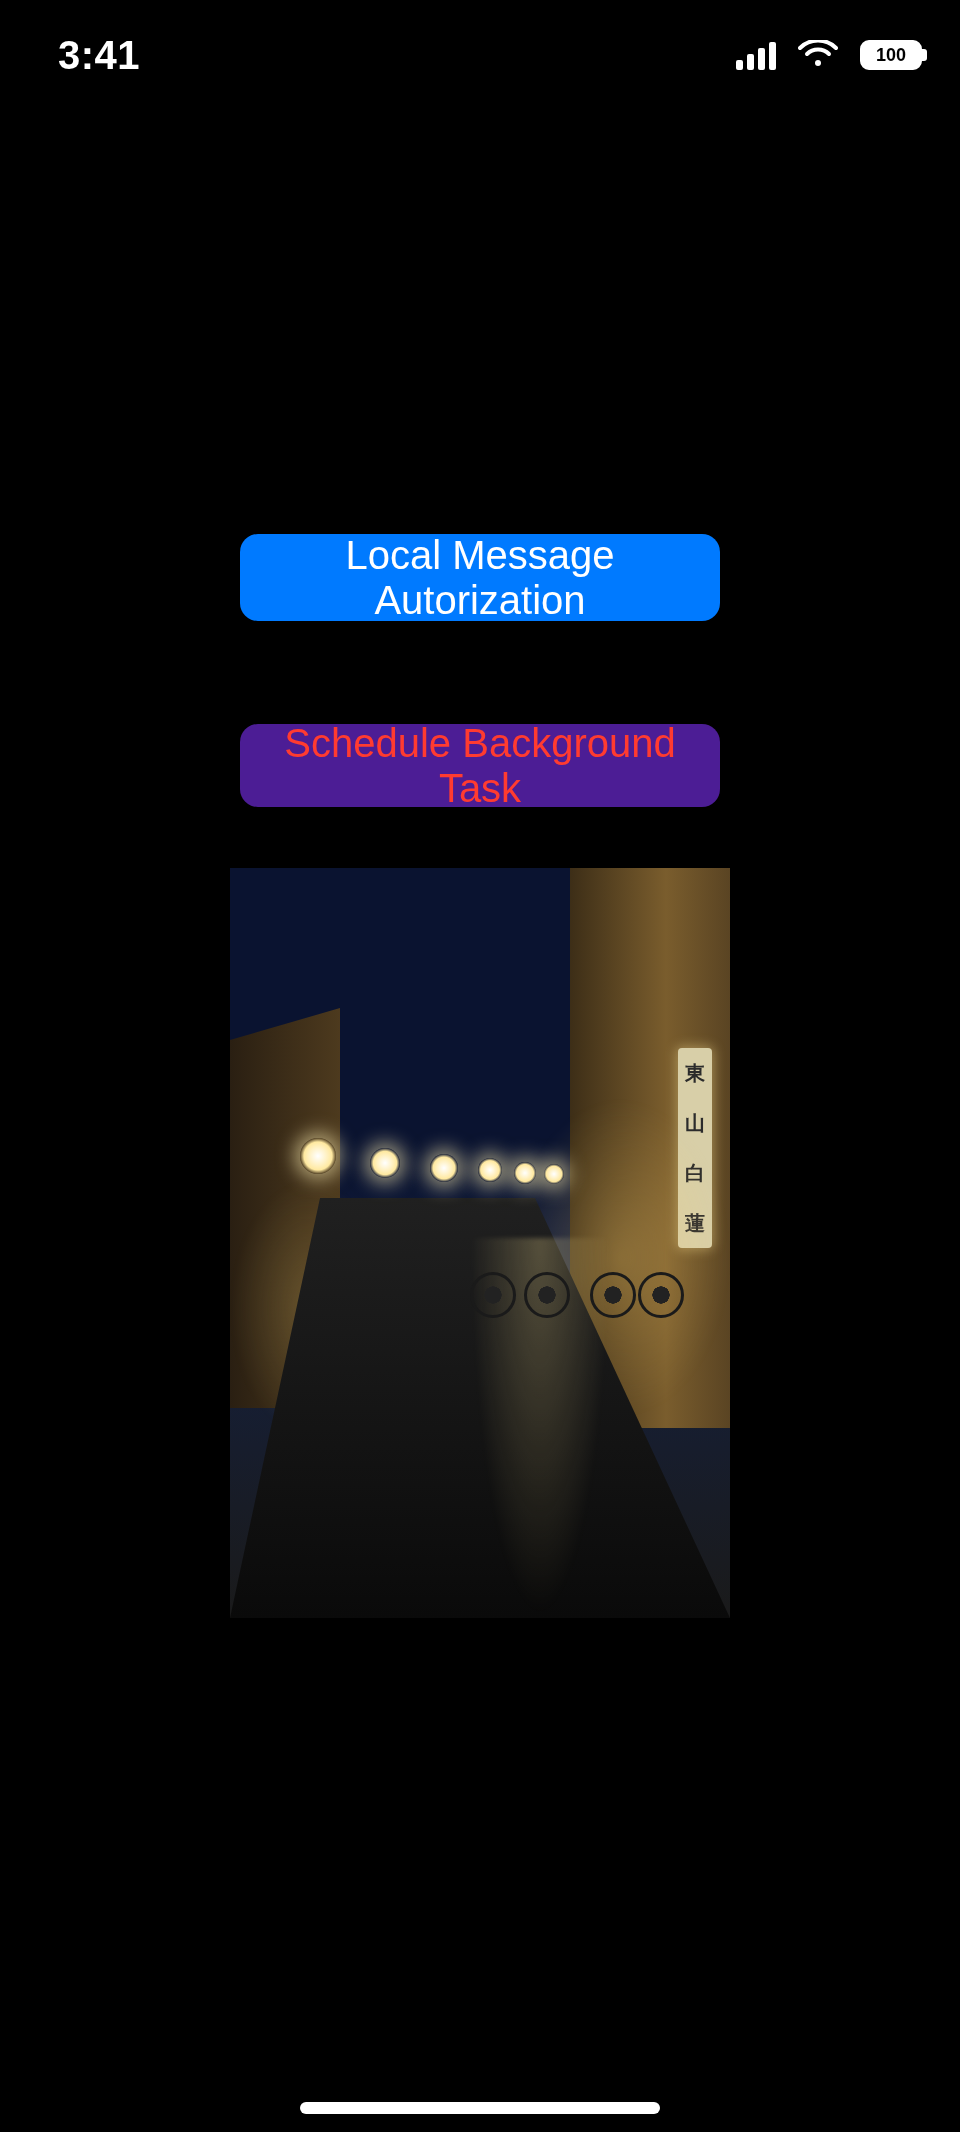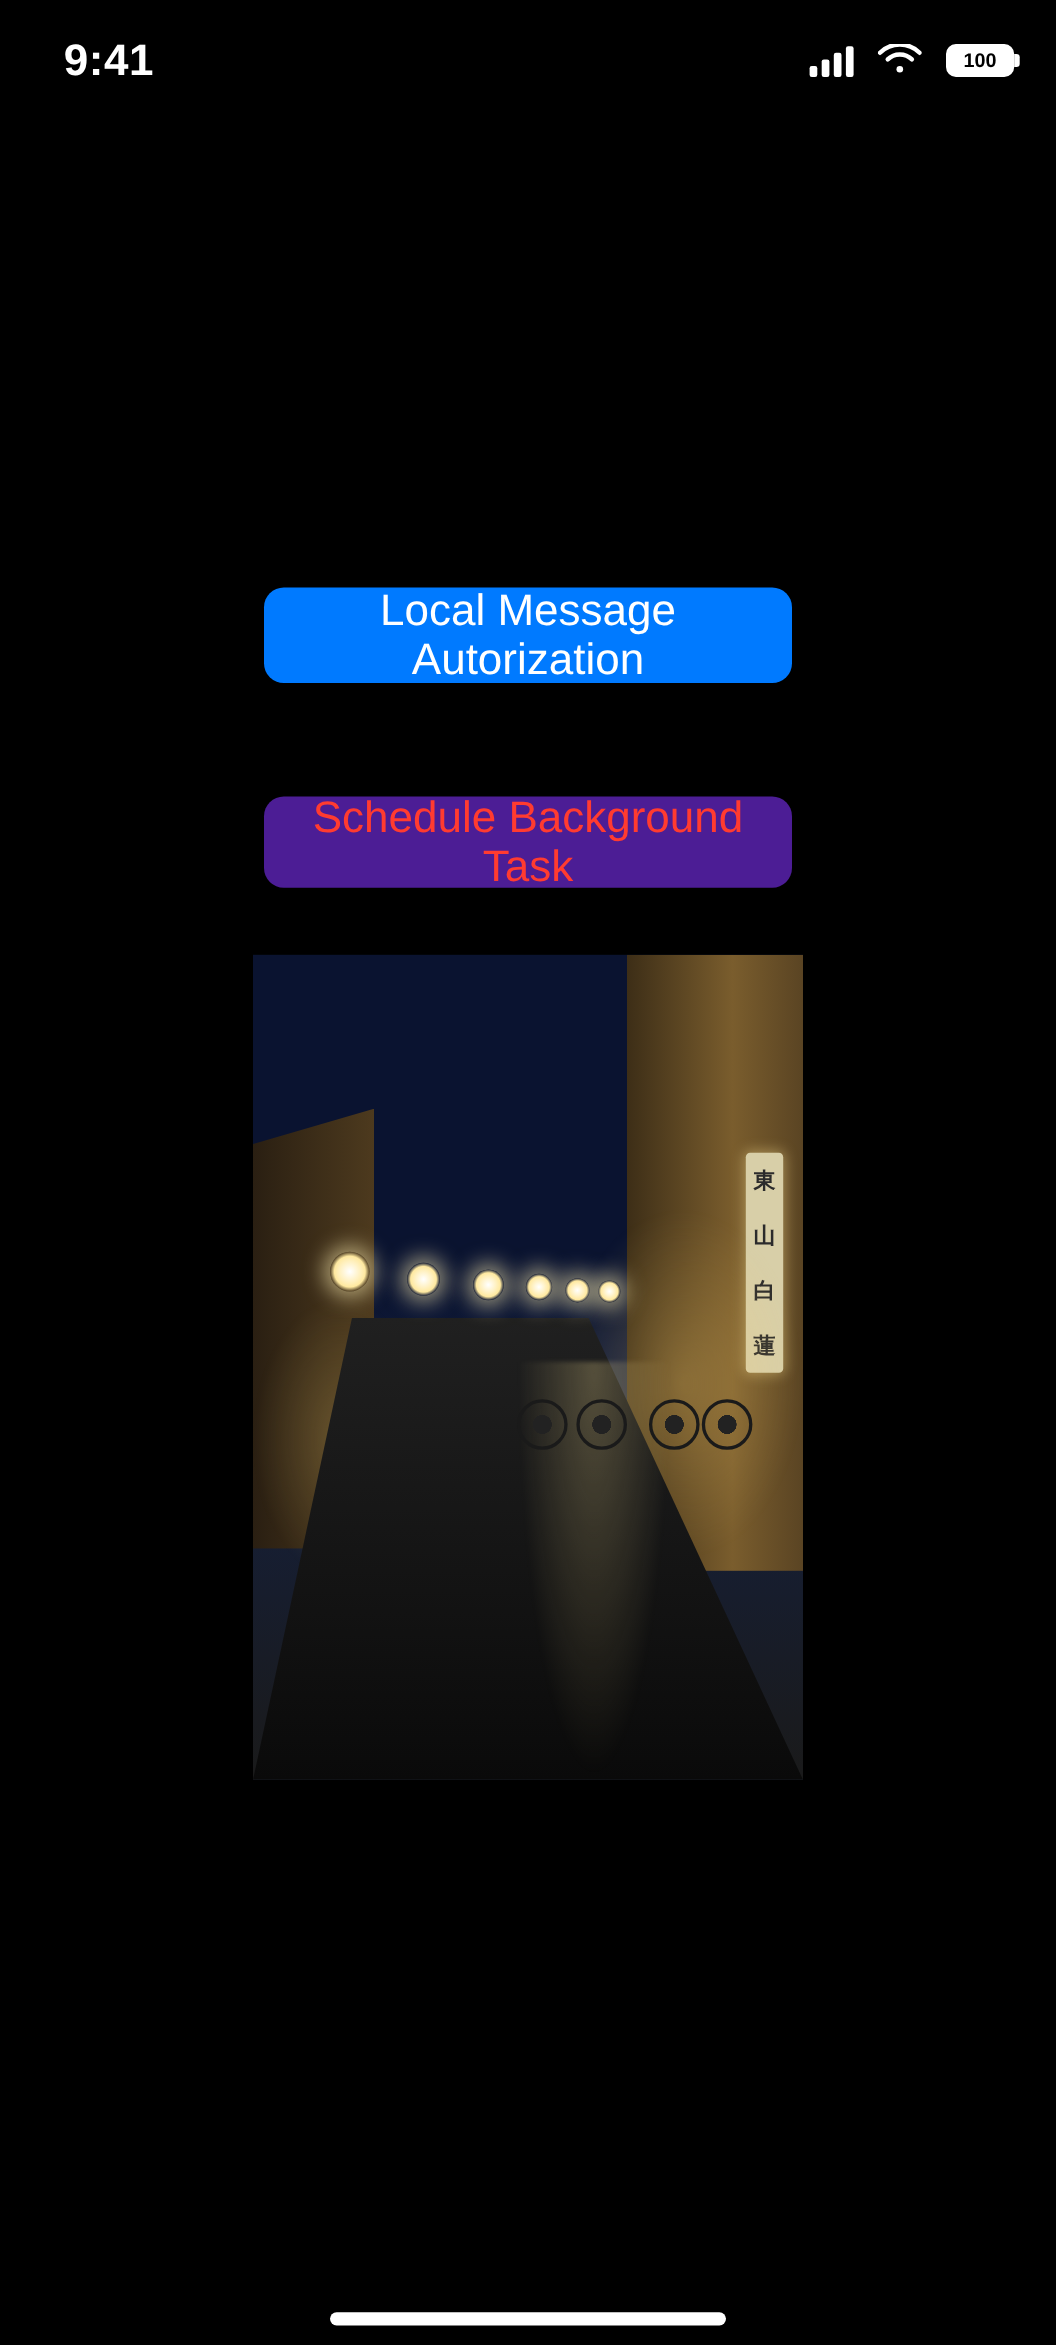--- a/index.html
+++ b/index.html
@@ -76,21 +76,21 @@
     .glow-left{position:absolute;left:0;bottom:180px;width:160px;height:260px;background:radial-gradient(ellipse at center,rgba(255,220,120,.20),transparent 70%);filter:blur(3px);}    
     .glow-right{position:absolute;right:0;bottom:200px;width:220px;height:320px;background:radial-gradient(ellipse at center,rgba(255,210,110,.28),transparent 70%);filter:blur(3px);}    
 
     
     .home-indicator { position:absolute; bottom:18px; left:50%; transform:translateX(-50%); width:360px; height:12px; border-radius:8px; background:#fff; }
   </style>
 </head>
 <body>
 
 <div class="status-bar">
-  <div class="status-time">9:41</div>
+  <div class="status-time">3:41</div>
   <div class="status-right">
     <div class="cellular">
       <span></span>
         <span></span>
         <span></span>
         <span></span>
     </div>
     <div class="wifi">
       <svg viewBox="0 0 40 30" width="40" height="30">
         <path d="M20 26a3 3 0 1 0 0-6 3 3 0 0 0 0 6z" fill="#fff"></path>

